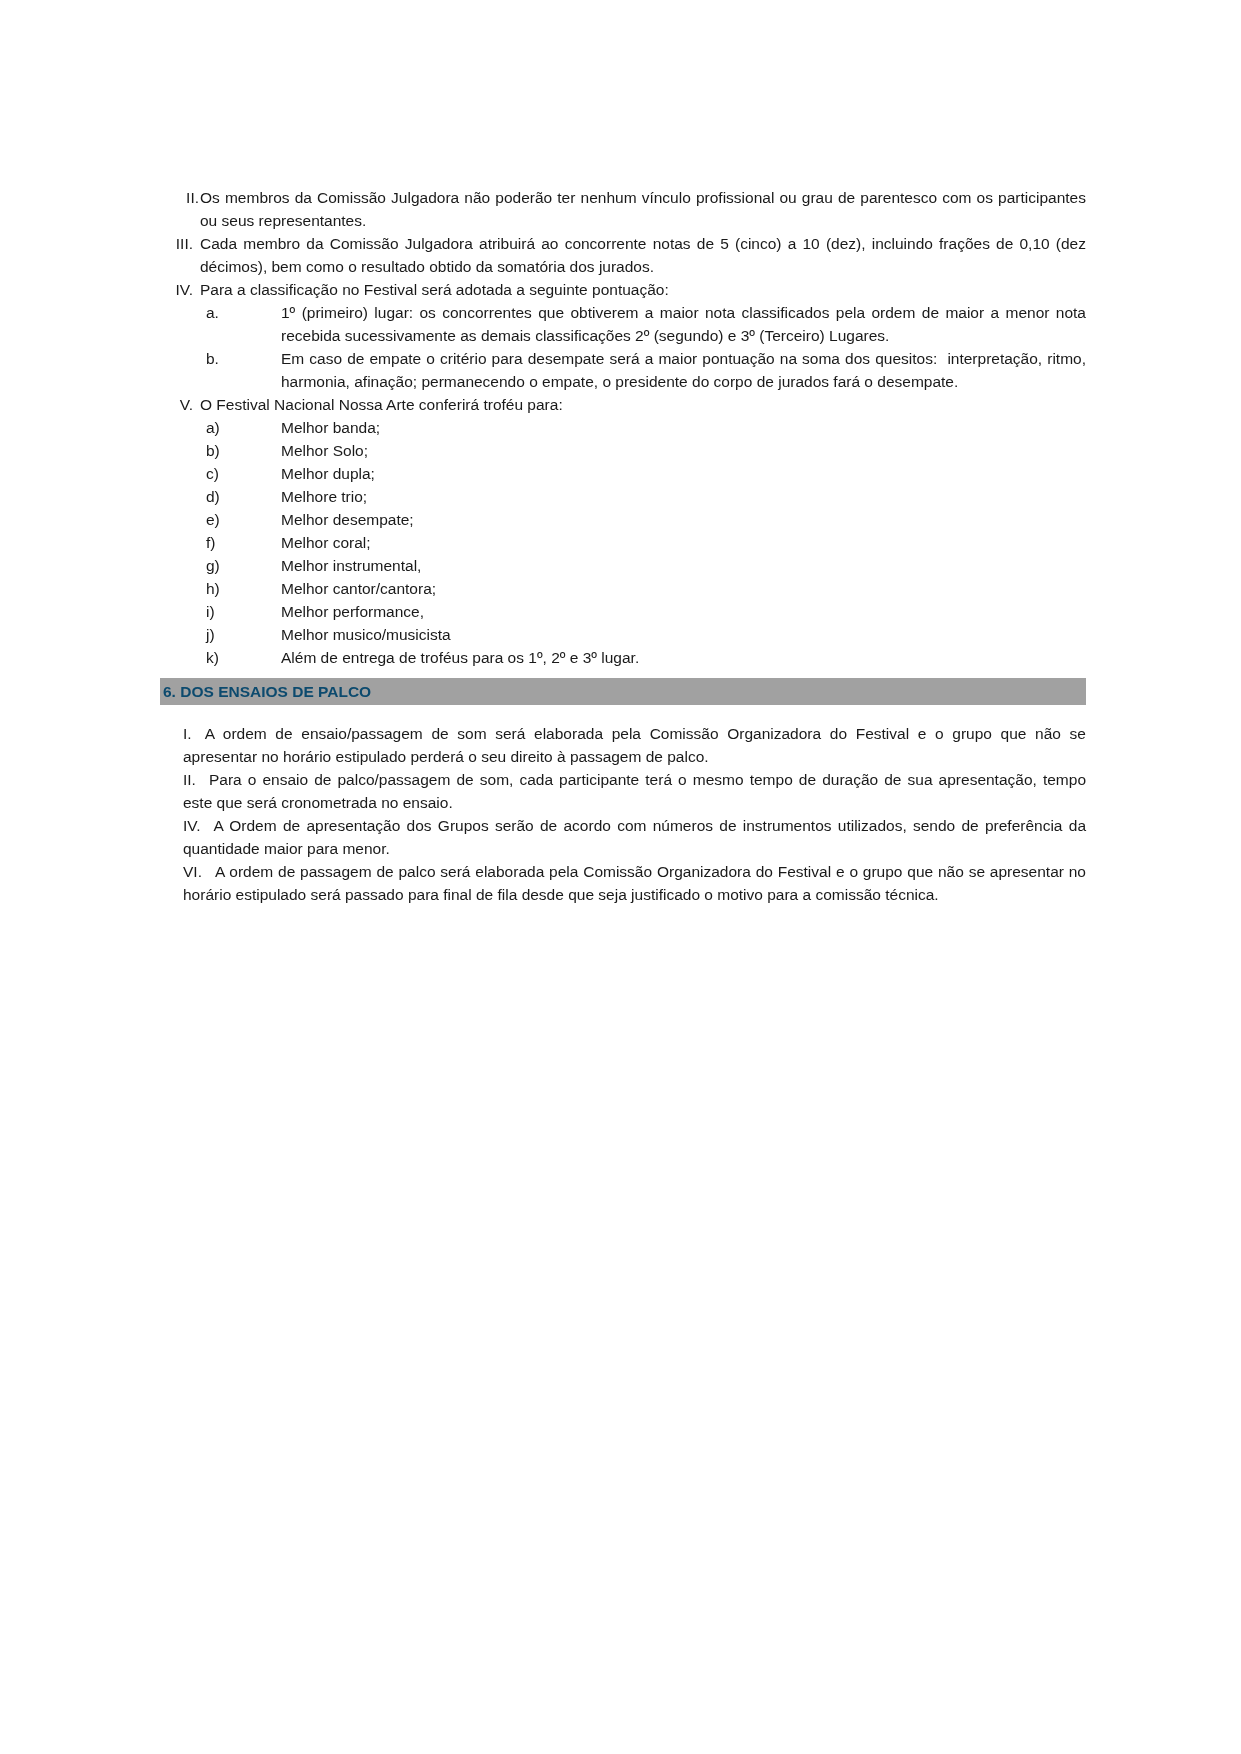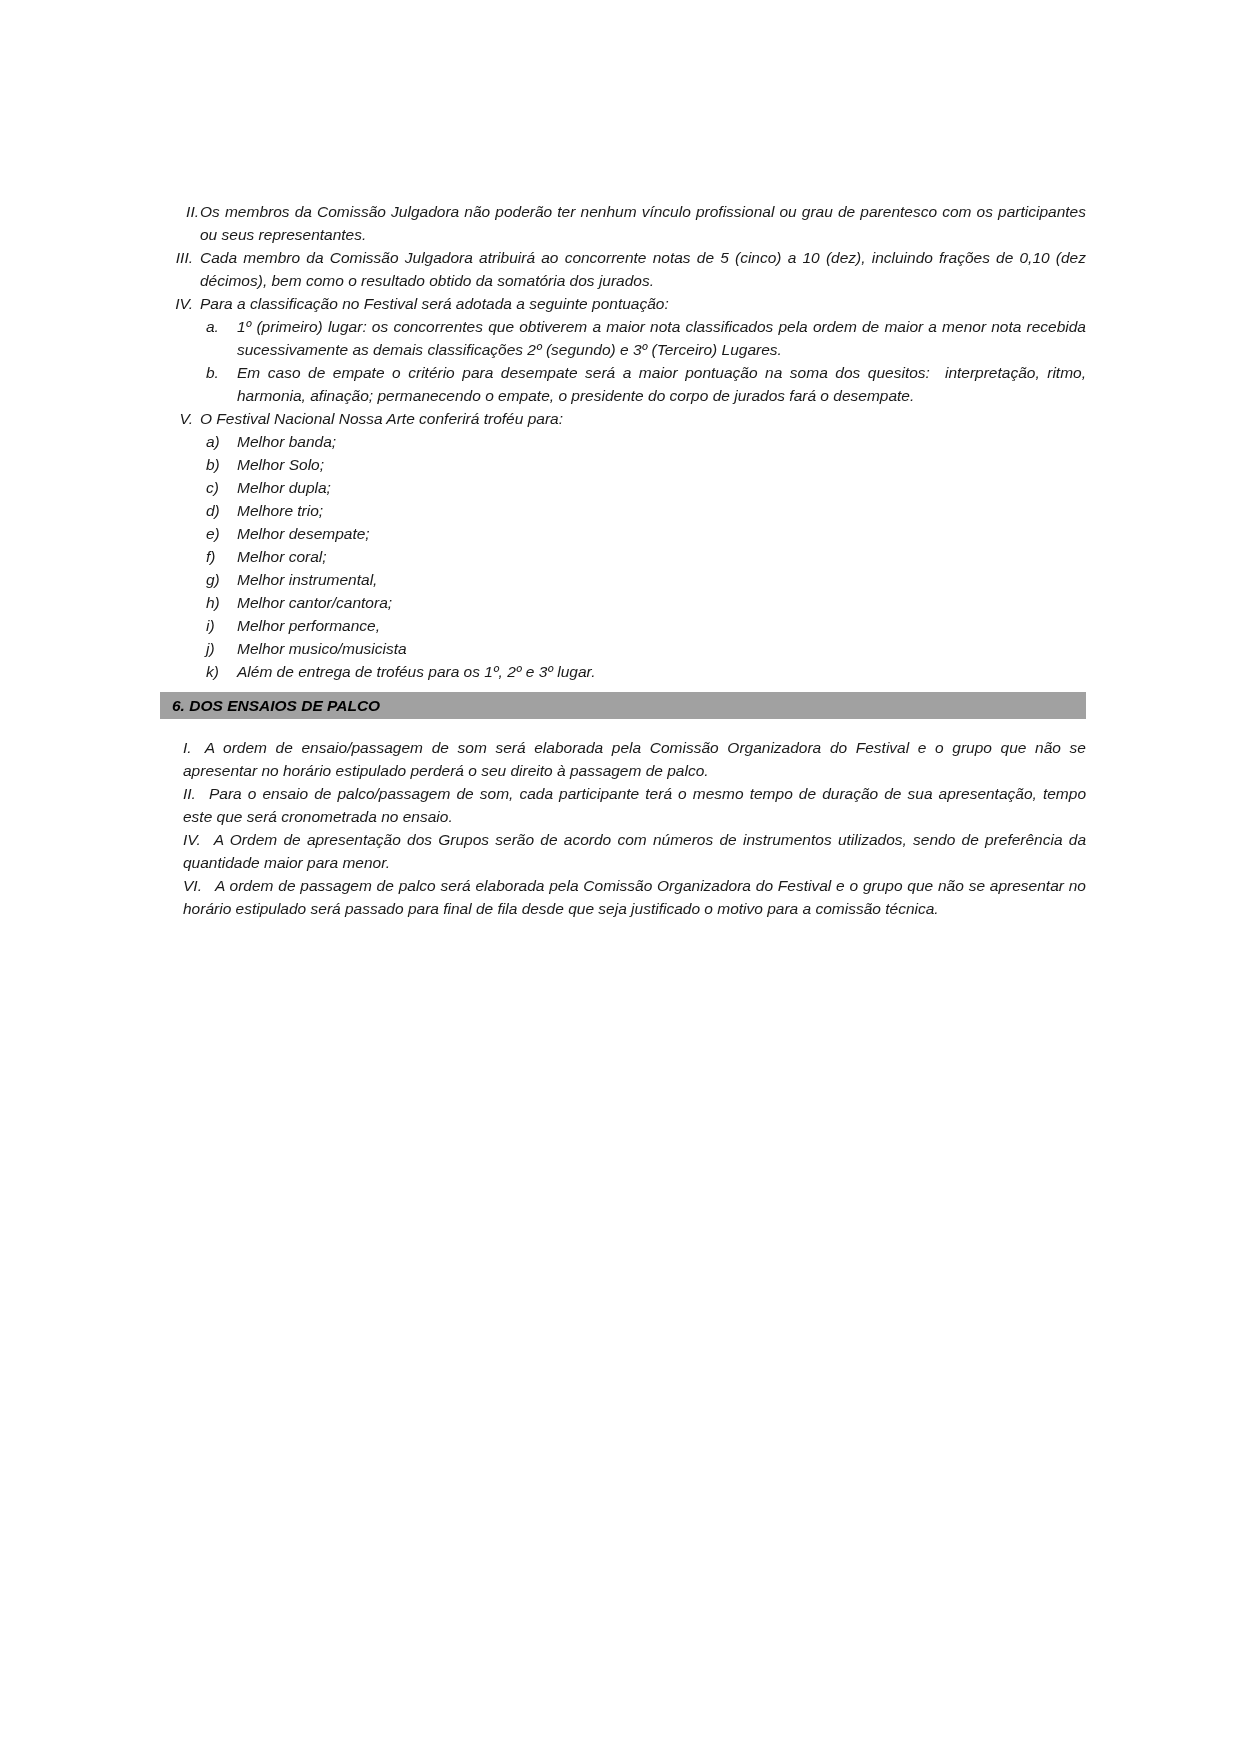--- a/index.html
+++ b/index.html
@@ -14,54 +14,53 @@
     background: #ffffff;
     font-family: "Liberation Sans", "DejaVu Sans", sans-serif;
     font-size: 15.5px;
     line-height: 23px;
     color: #1a1a1a;
     overflow: hidden;
   }
   .content {
     position: absolute;
     left: 160px;
-    top: 200px;
+    top: 186px;
     width: 926px;
-    font-style: italic;
   }
   
   .row { display: flex; }
   .row > .mk {
     flex: 0 0 40px;
     box-sizing: border-box;
     text-align: right;
     padding-right: 7px;
     white-space: nowrap;
   }
   .row.tight > .mk { padding-right: 1px; }
   .row > .tx { flex: 1; text-align: justify; }
   
   .subrow { display: flex; padding-left: 46px; }
   .subrow > .mk {
     flex: 0 0 31px;
     box-sizing: border-box;
     text-align: left;
     white-space: nowrap;
   }
-  .subrow > .tx { flex: 1; text-align: justify; }
+  .subrow > .tx { flex: 1; text-align: justify; margin-left: 44px; }
   
   .bar {
     margin-top: 9px;
     height: 27px;
     line-height: 27px;
     background: #a1a1a1;
     font-weight: bold;
-    padding-left: 12px;
+    padding-left: 3px;
     box-sizing: border-box;
-    color: #000000;
+    color: #0c4a6e;
   }
   
   .paras { margin-top: 17px; }
   .para {
     margin: 0;
     padding-left: 23px;
     text-align: justify;
   }
   .para .gap { display: inline-block; width: 13px; }
 </style>

